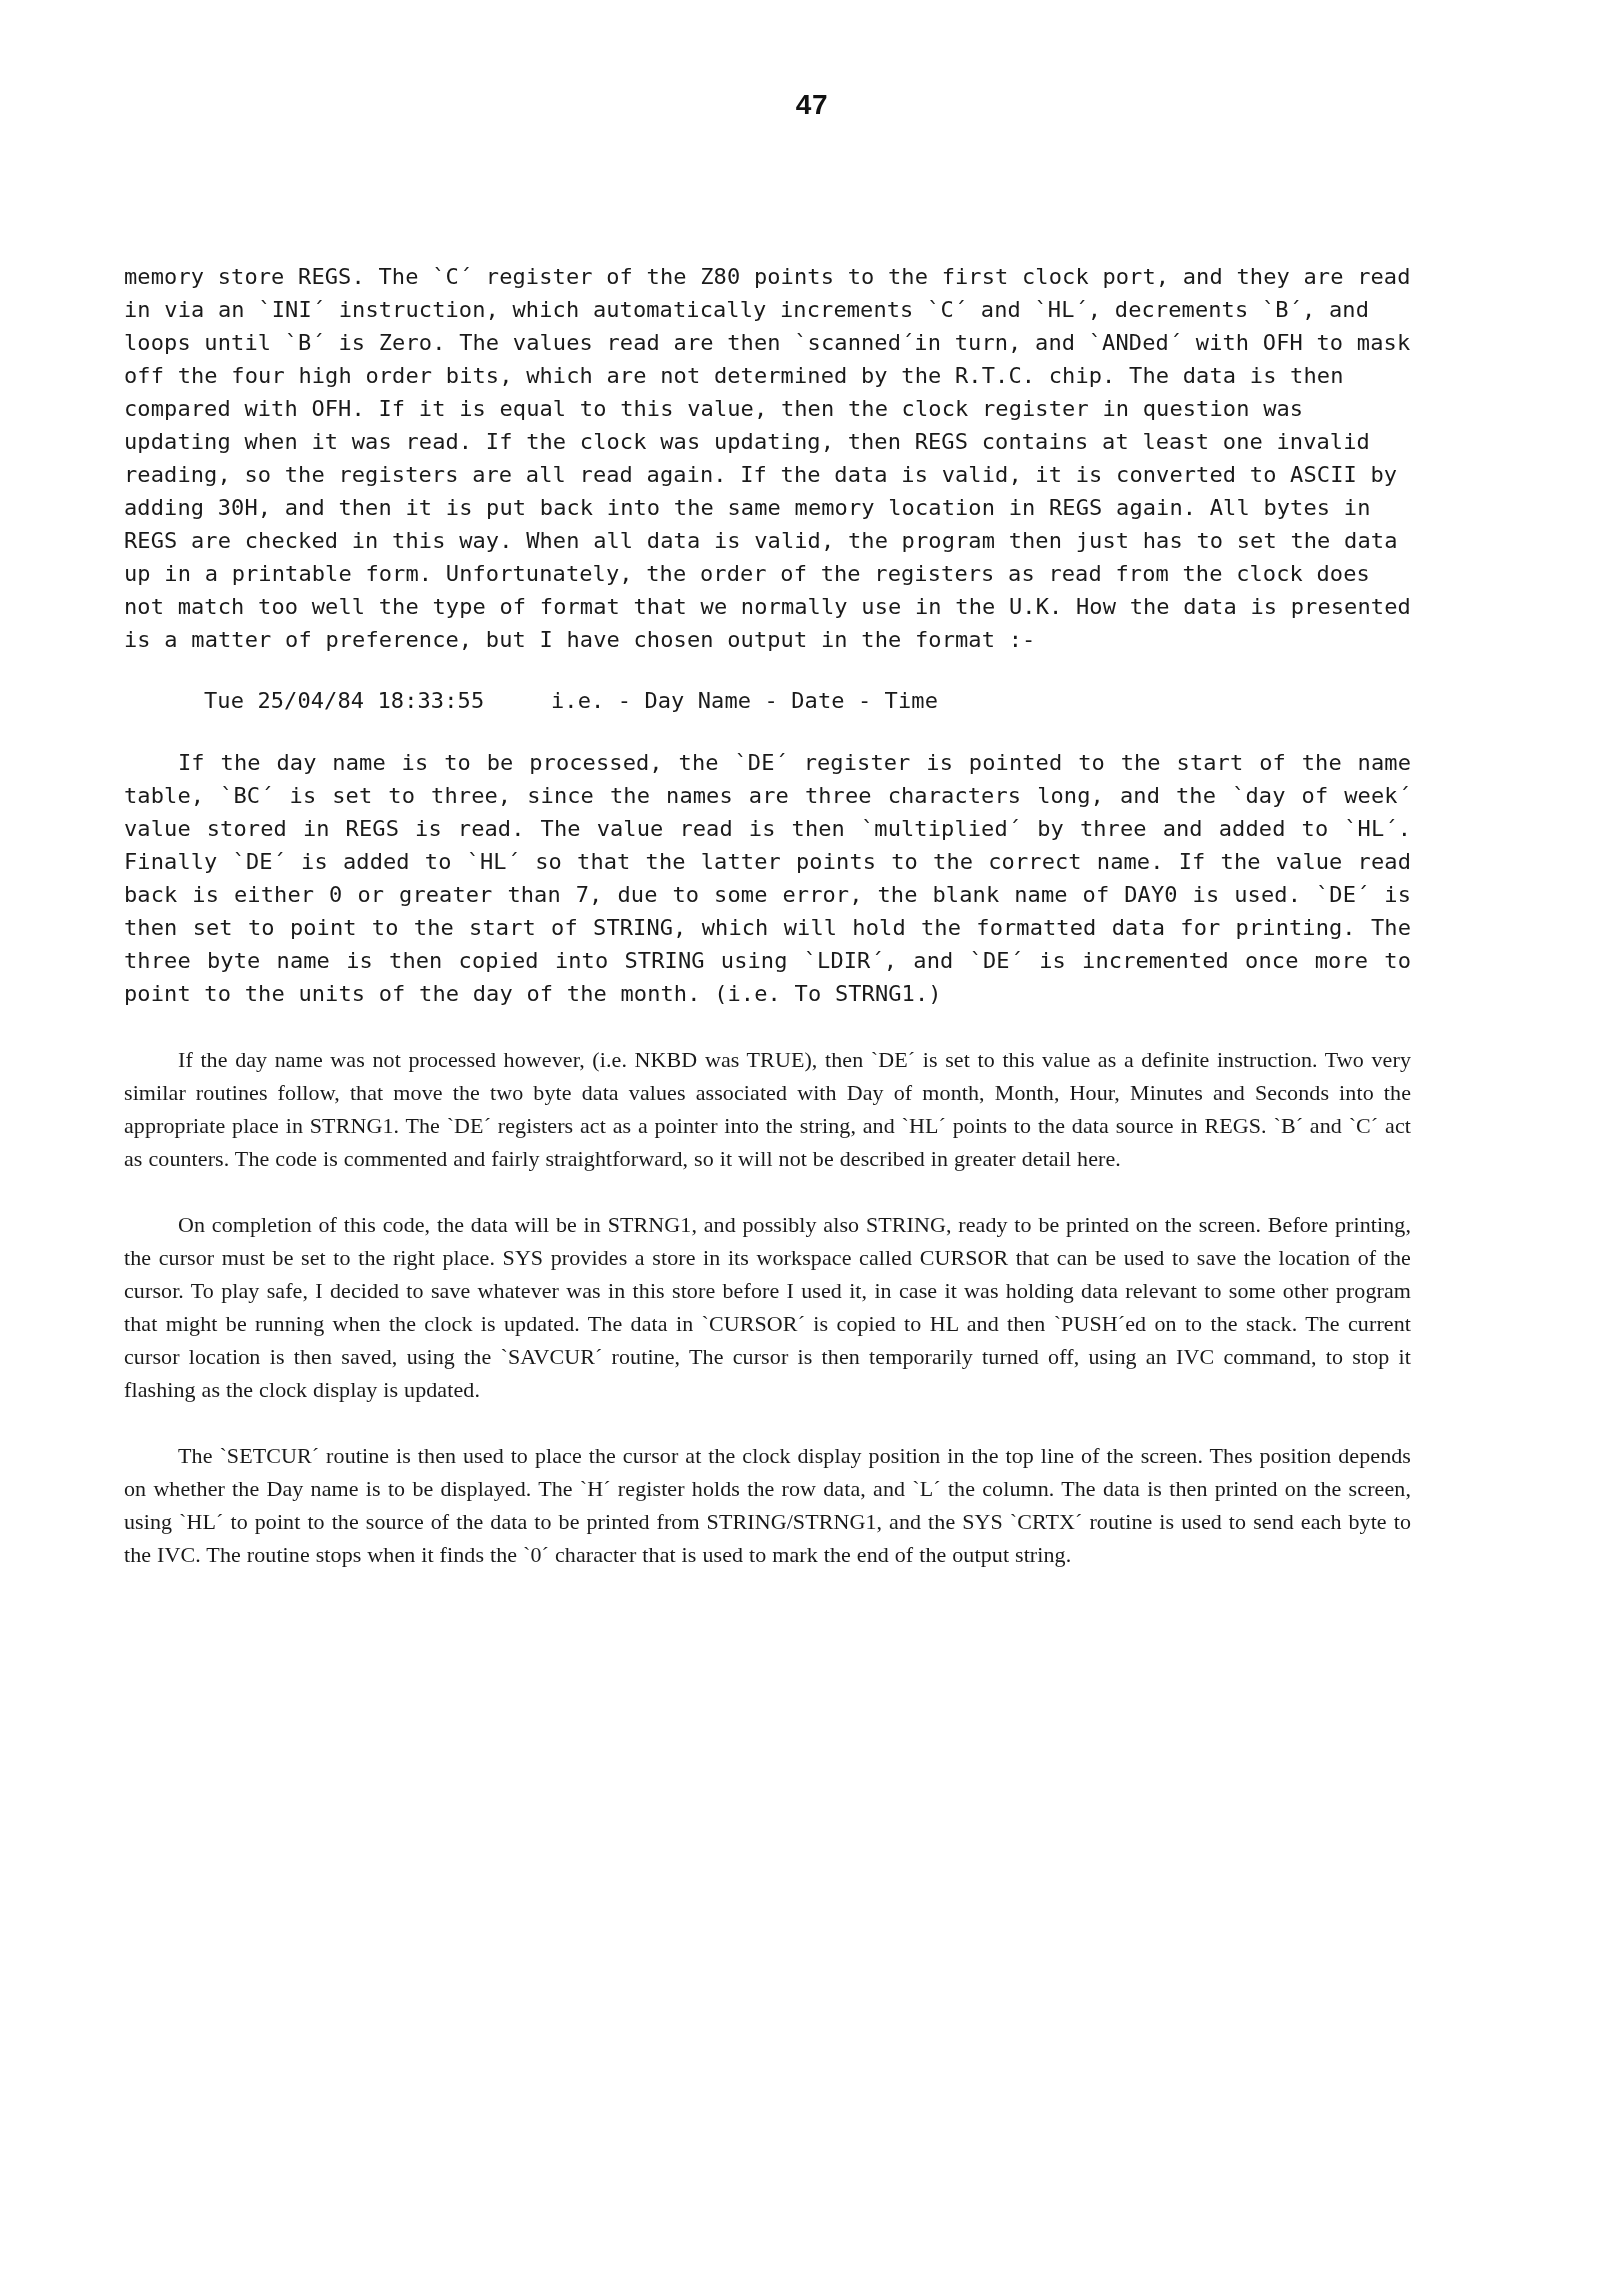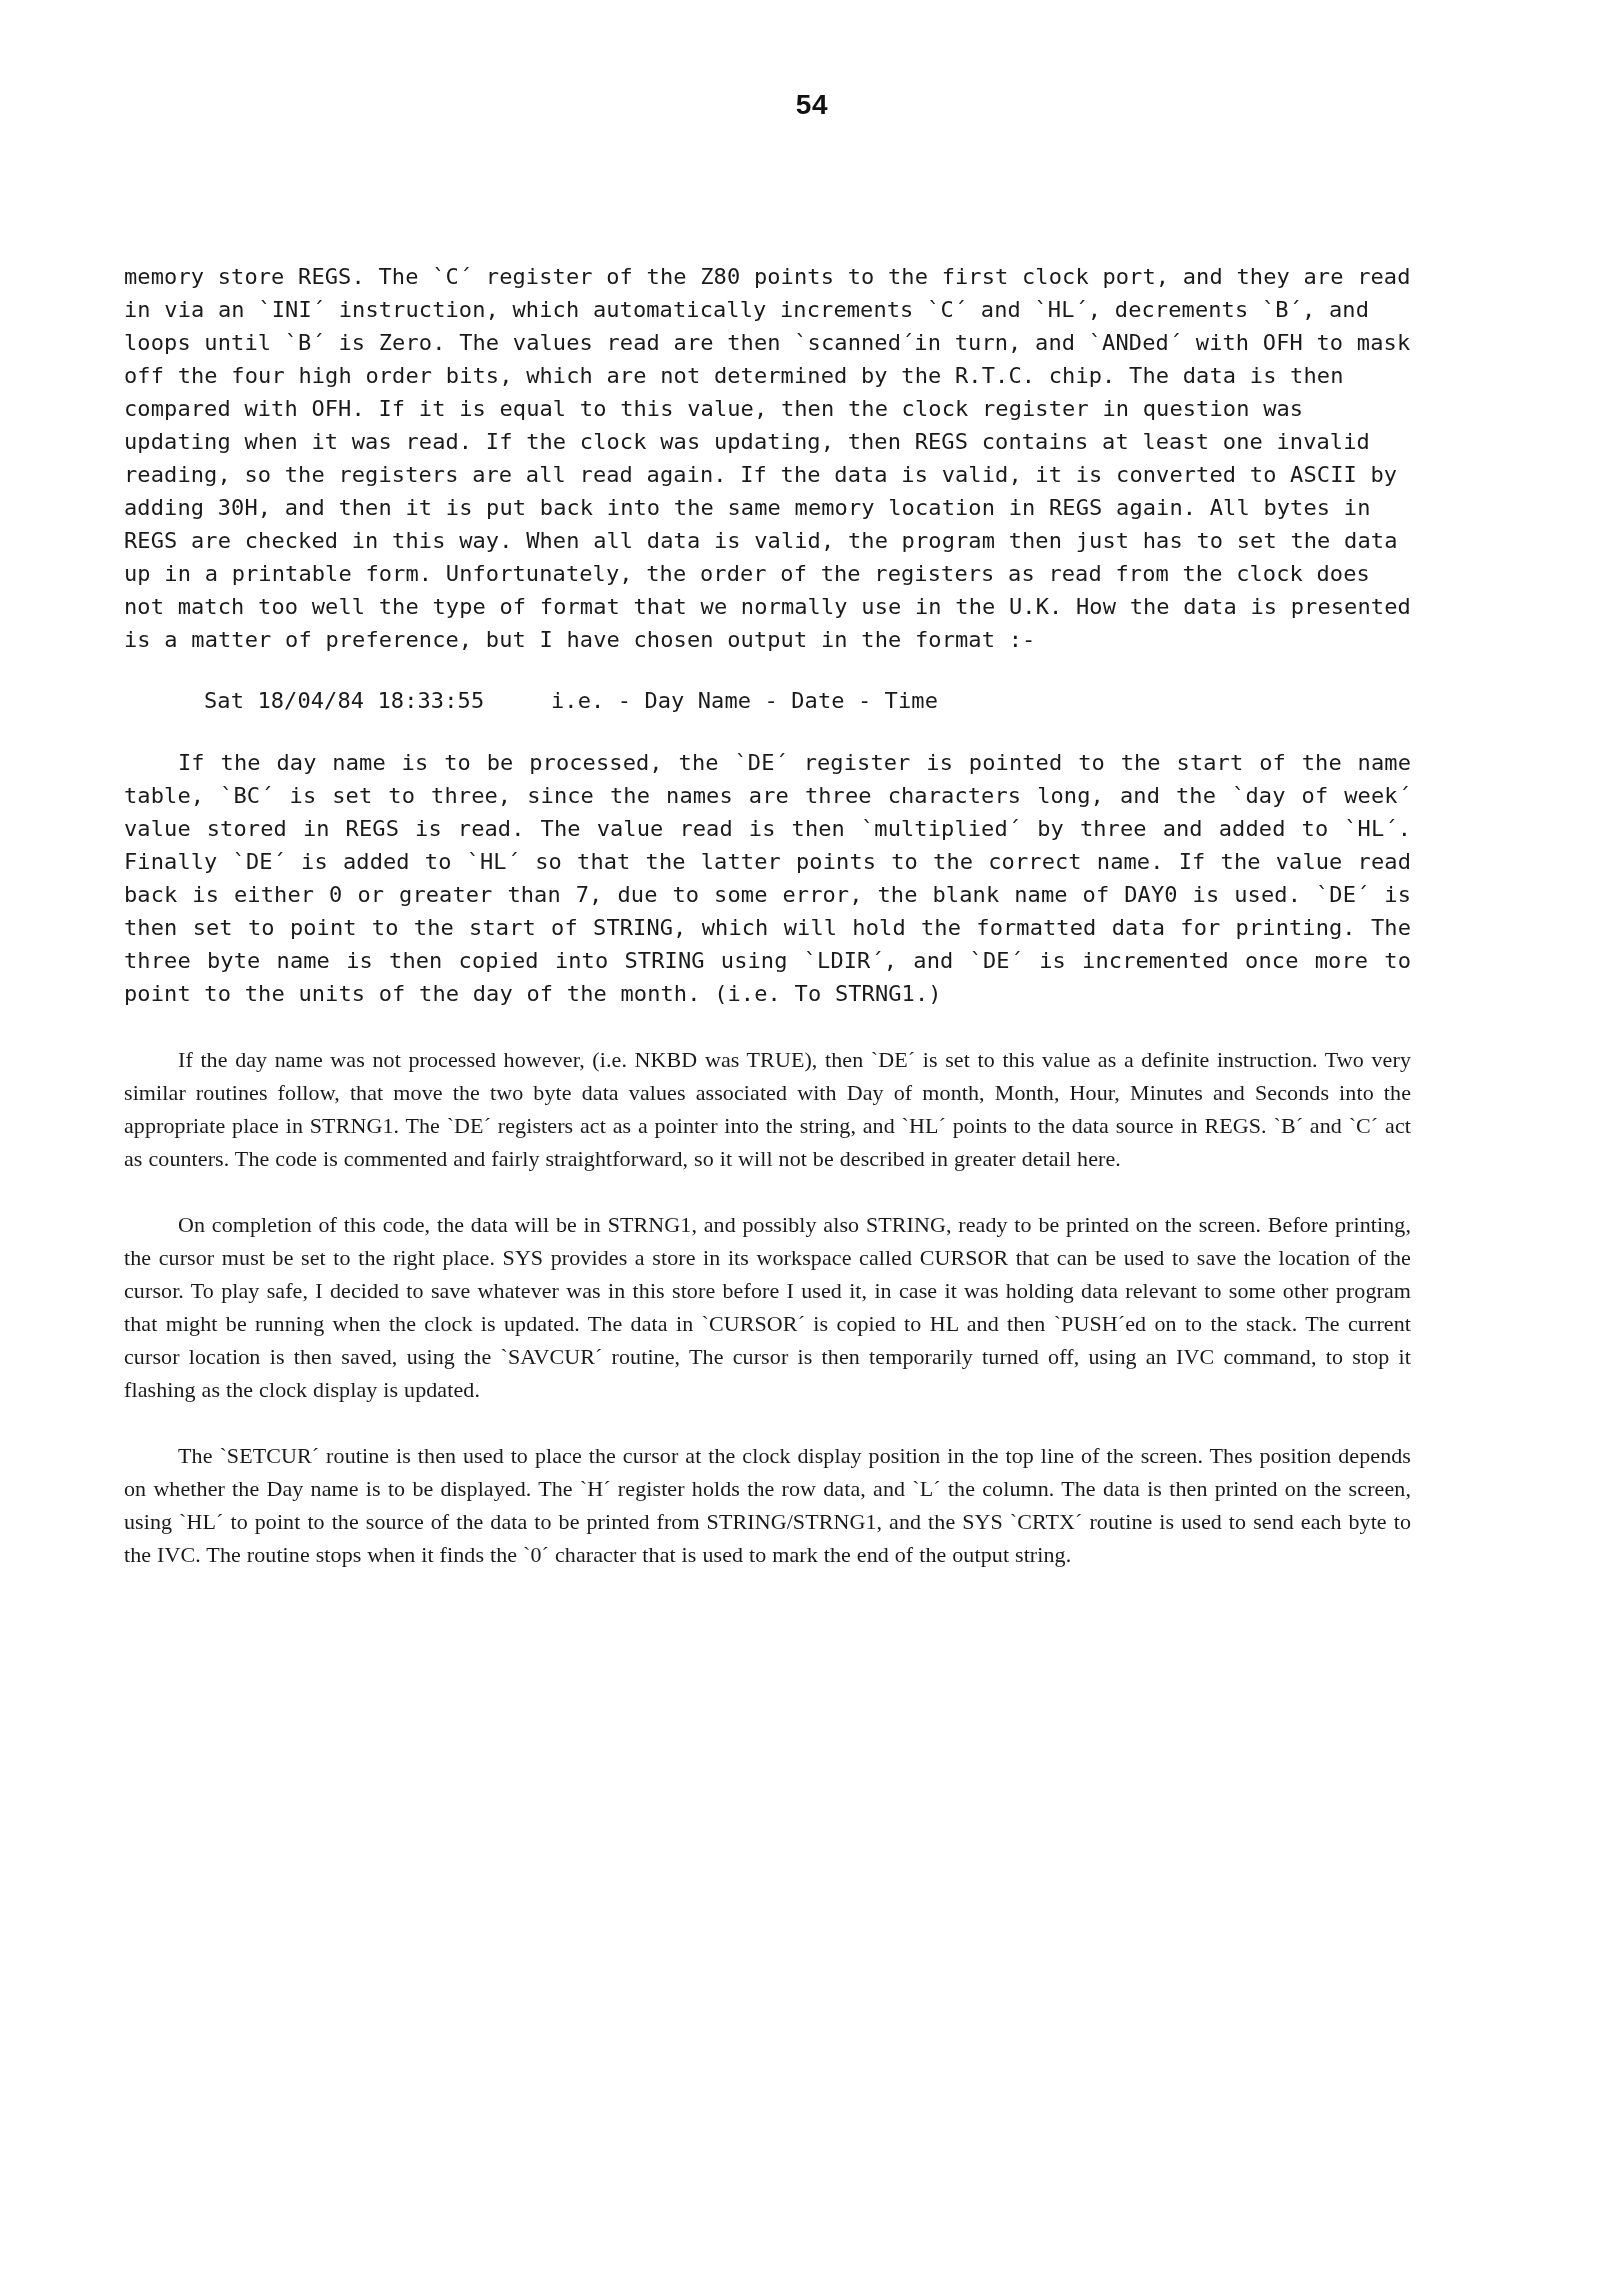--- a/index.html
+++ b/index.html
@@ -62,27 +62,27 @@
     white-space: pre;
     padding-left: 82px;
     color: #1a1a1a;
   }
 </style>
 </head>
 <body>
 
 <div class="page">
 
-  <div class="page-number">54</div>
+  <div class="page-number">47</div>
 
   <div class="body-text">
 
     <p class="para no-justify">memory store REGS. The `C´ register of the Z80 points to the first clock port, and they are read in via an `INI´ instruction, which automatically increments `C´ and `HL´, decrements `B´, and loops until `B´ is Zero. The values read are then `scanned´in turn, and `ANDed´ with OFH to mask off the four high order bits, which are not determined by the R.T.C. chip. The data is then compared with OFH. If it is equal to this value, then the clock register in question was updating when it was read. If the clock was updating, then REGS contains at least one invalid reading, so the registers are all read again. If the data is valid, it is converted to ASCII by adding 30H, and then it is put back into the same memory location in REGS again. All bytes in REGS are checked in this way. When all data is valid, the program then just has to set the data up in a printable form. Unfortunately, the order of the registers as read from the clock does not match too well the type of format that we normally use in the U.K. How the data is presented is a matter of preference, but I have chosen output in the format :-</p>
 
-    <div class="sample-line">Sat 18/04/84 18:33:55     i.e. - Day Name - Date - Time</div>
+    <div class="sample-line">Tue 25/04/84 18:33:55     i.e. - Day Name - Date - Time</div>
 
     <p class="para indent">If the day name is to be processed, the `DE´ register is pointed to the start of the name table, `BC´ is set to three, since the names are three characters long, and the `day of week´ value stored in REGS is read. The value read is then `multiplied´ by three and added to `HL´. Finally `DE´ is added to `HL´ so that the latter points to the correct name. If the value read back is either 0 or greater than 7, due to some error, the blank name of DAY0 is used. `DE´ is then set to point to the start of STRING, which will hold the formatted data for printing. The three byte name is then copied into STRING using `LDIR´, and `DE´ is incremented once more to point to the units of the day of the month. (i.e. To STRNG1.)</p>
 
     <p class="para indent">If the day name was not processed however, (i.e. NKBD was TRUE), then `DE´ is set to this value as a definite instruction. Two very similar routines follow, that move the two byte data values associated with Day of month, Month, Hour, Minutes and Seconds into the appropriate place in STRNG1. The `DE´ registers act as a pointer into the string, and `HL´ points to the data source in REGS. `B´ and `C´ act as counters. The code is commented and fairly straightforward, so it will not be described in greater detail here.</p>
 
     <p class="para indent">On completion of this code, the data will be in STRNG1, and possibly also STRING, ready to be printed on the screen. Before printing, the cursor must be set to the right place. SYS provides a store in its workspace called CURSOR that can be used to save the location of the cursor. To play safe, I decided to save whatever was in this store before I used it, in case it was holding data relevant to some other program that might be running when the clock is updated. The data in `CURSOR´ is copied to HL and then `PUSH´ed on to the stack. The current cursor location is then saved, using the `SAVCUR´ routine, The cursor is then temporarily turned off, using an IVC command, to stop it flashing as the clock display is updated.</p>
 
     <p class="para indent">The `SETCUR´ routine is then used to place the cursor at the clock display position in the top line of the screen. Thes position depends on whether the Day name is to be displayed. The `H´ register holds the row data, and `L´ the column. The data is then printed on the screen, using `HL´ to point to the source of the data to be printed from STRING/STRNG1, and the SYS `CRTX´ routine is used to send each byte to the IVC. The routine stops when it finds the `0´ character that is used to mark the end of the output string.</p>
 
   </div>

